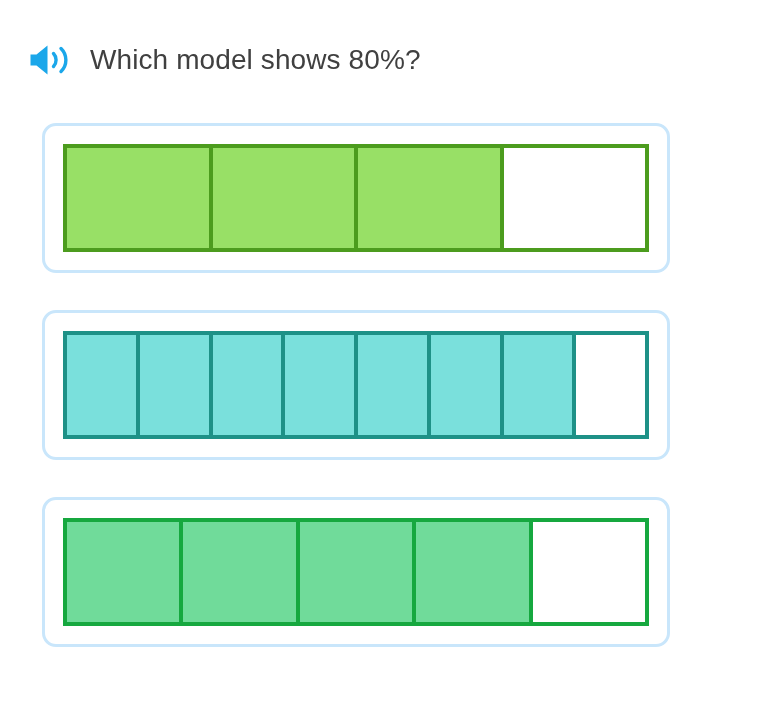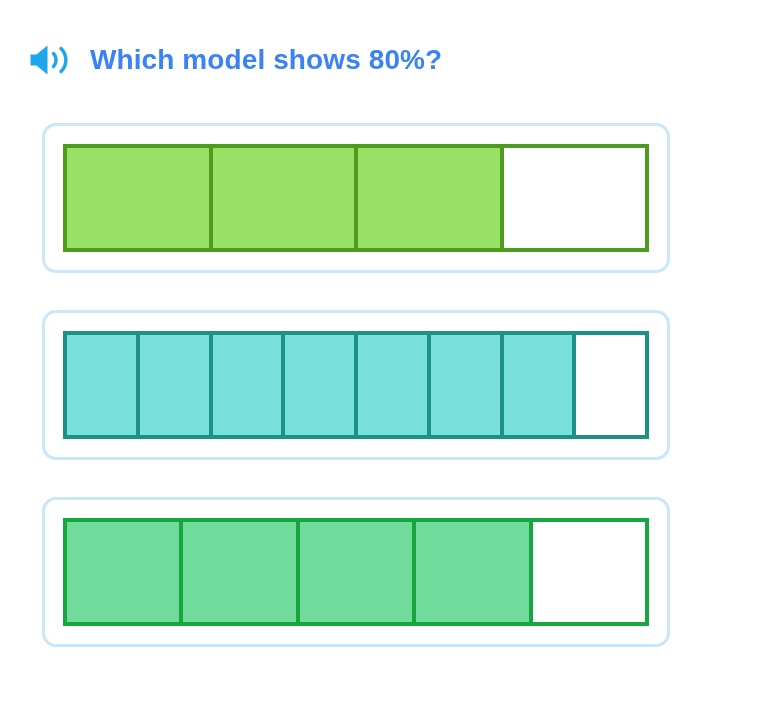--- a/index.html
+++ b/index.html
@@ -26,24 +26,23 @@
   }
   .speaker-icon {
     width: 46px;
     height: 40px;
     flex: 0 0 auto;
     display: block;
   }
   .question-text {
     font-size: 28px;
     line-height: 34px;
-    color: #3b82f6;
+    color: #404040;
     letter-spacing: 0.1px;
     white-space: nowrap;
-    font-weight: bold;
   }
 
   
   .options {
     position: absolute;
     left: 42px;
     top: 123px;
     width: 628px;
   }
   .option-card {

